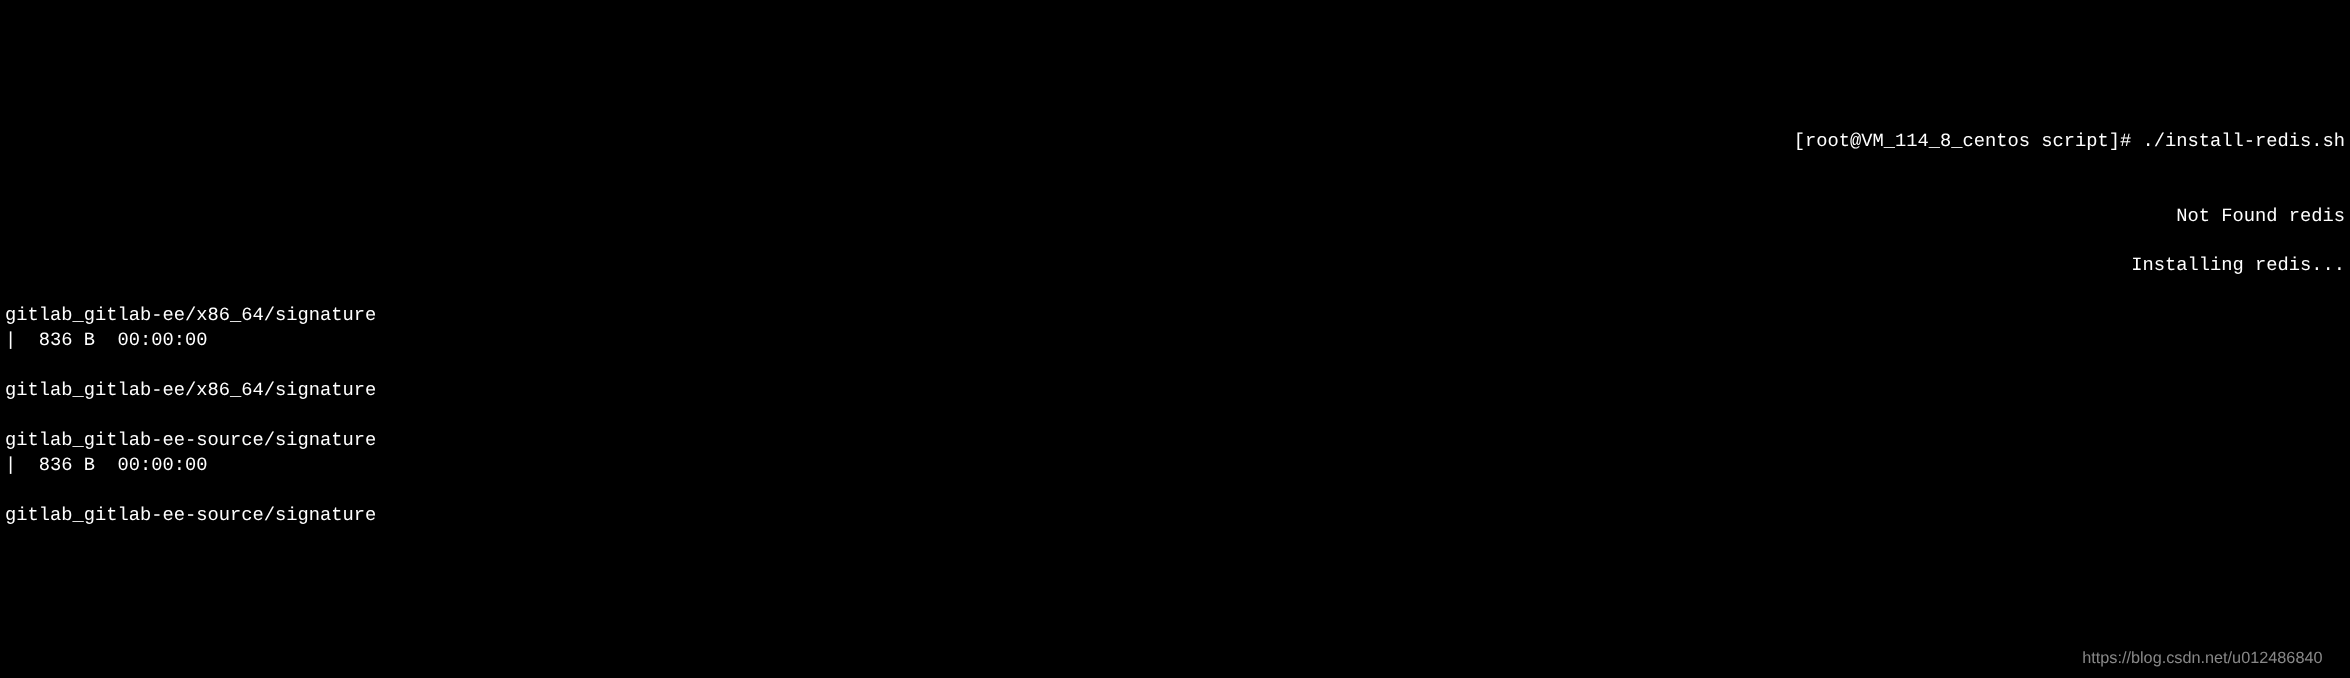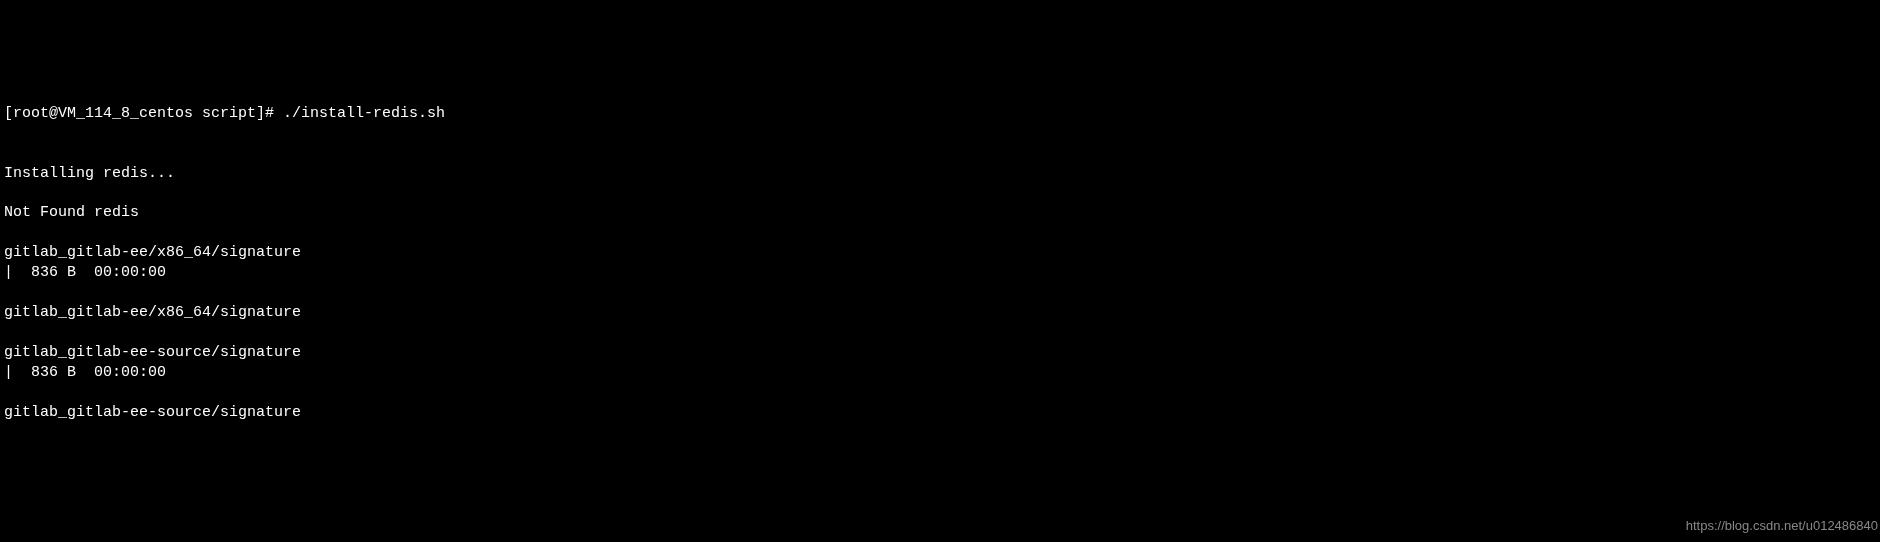--- a/index.html
+++ b/index.html
@@ -15,55 +15,56 @@
       line-height: 1.33;
       padding: 4px;
       white-space: pre;
       width: 1880px;
       height: 542px;
       overflow: hidden;
       position: relative;
     }
     .terminal-line {
       white-space: pre;
+      text-align: right;
     }
     .line-with-right {
       display: flex;
       width: 100%;
       flex-direction: column;
     }
     .line-left {
       flex: 0 0 auto;
     }
     .line-spacer {
       flex: 1 1 auto;
     }
     .line-right {
       flex: 0 0 auto;
       white-space: pre;
     }
     .watermark {
       position: absolute;
       bottom: 8px;
-      right: 2px;
+      right: 22px;
       color: #888888;
       font-family: Arial, sans-serif;
       font-size: 13px;
     }
   </style>
 </head>
 <body>
 
 
 
 <div>
 <div class="terminal-line">[root@VM_114_8_centos script]# ./install-redis.sh</div>
 <div class="terminal-line"></div>
+<div class="terminal-line">Not Found redis</div>
 <div class="terminal-line">Installing redis...</div>
-<div class="terminal-line">Not Found redis</div>
 <div class="line-with-right"><span class="line-left">gitlab_gitlab-ee/x86_64/signature</span><span class="line-spacer"></span><span class="line-right">|  836 B  00:00:00     </span></div>
 <div class="line-with-right"><span class="line-left">gitlab_gitlab-ee/x86_64/signature</span><span class="line-spacer"></span></div>
 <div class="line-with-right"><span class="line-left">gitlab_gitlab-ee-source/signature</span><span class="line-spacer"></span><span class="line-right">|  836 B  00:00:00     </span></div>
 <div class="line-with-right"><span class="line-left">gitlab_gitlab-ee-source/signature</span><span class="line-spacer"></span></div>
 
 
 
 
 
 

